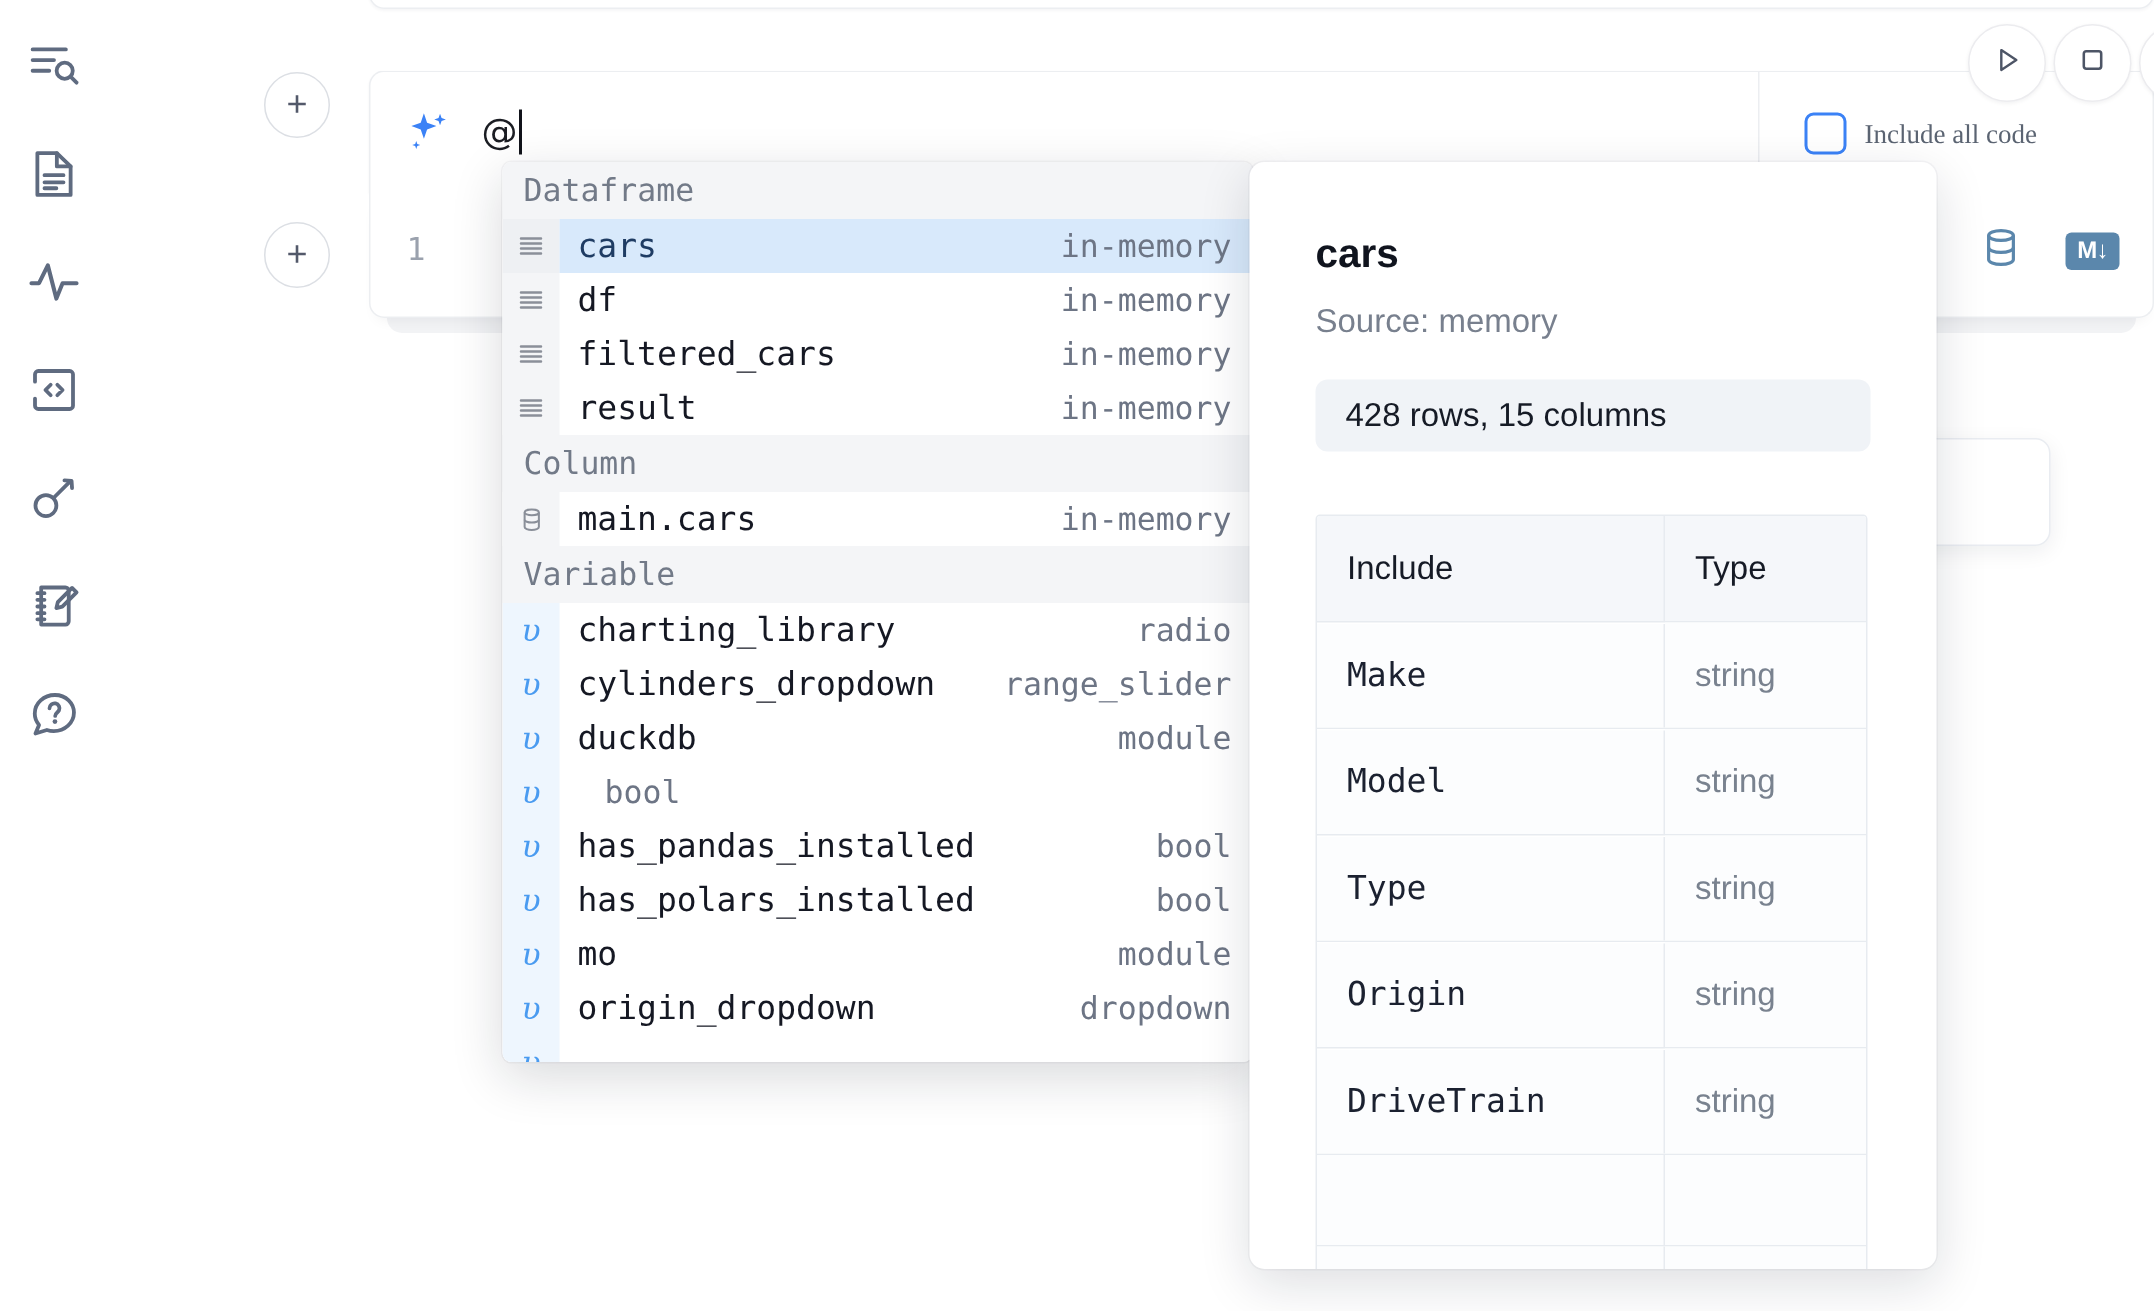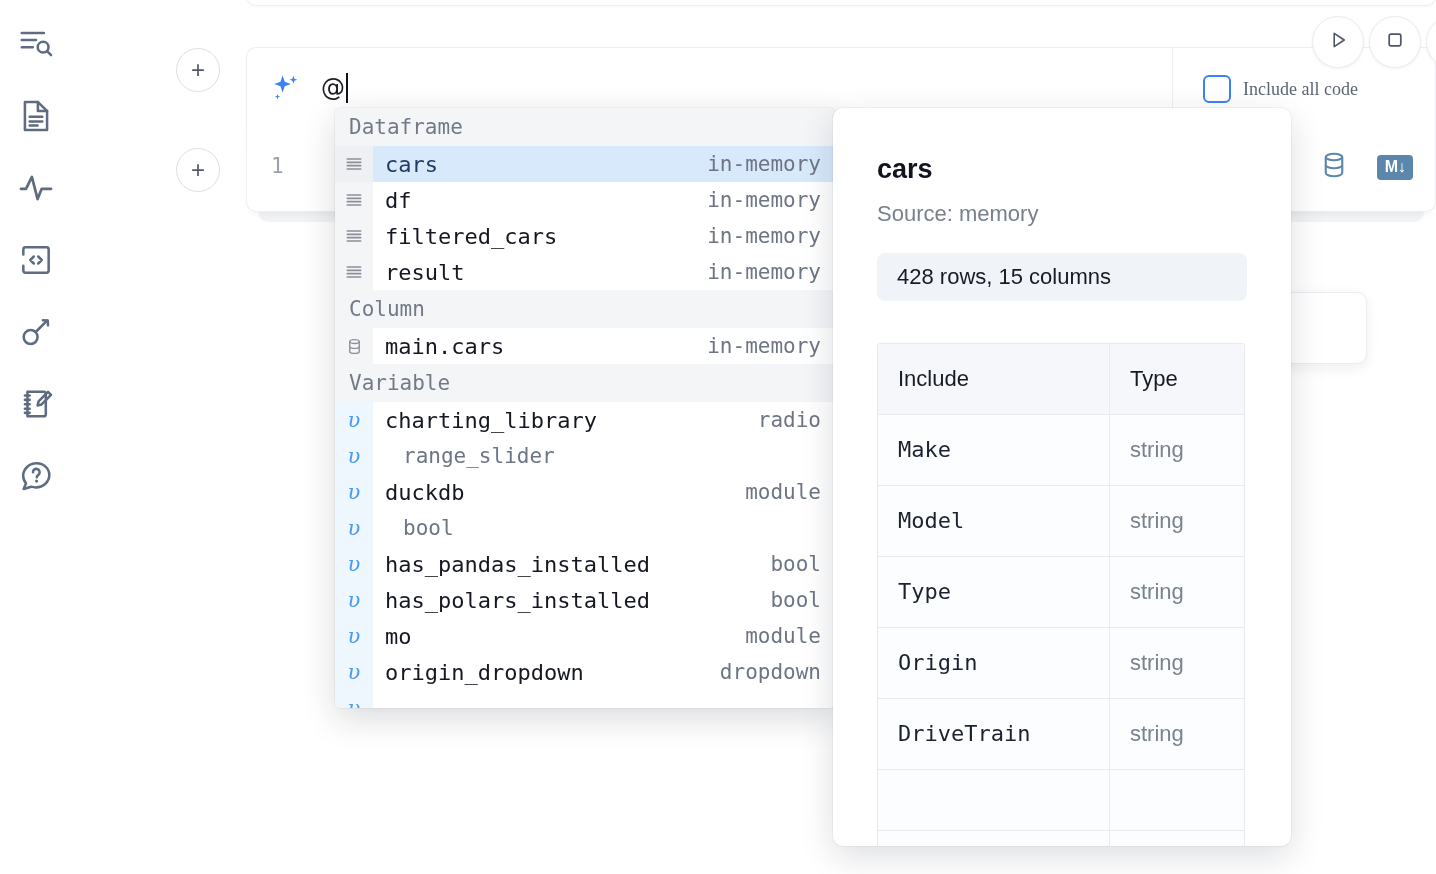--- a/index.html
+++ b/index.html
@@ -281,21 +281,21 @@
     color: #161b26;
   }
   .schema {
     margin-top: 42px;
     border: 1px solid #e7ebf0;
     border-radius: 3px;
     overflow: hidden;
     width: 368px;
   }
   .schema-row { display: flex; }
-  .schema-row + .schema-row { border-top: 1px solid #e7ebf0; }
+  .schema-row + .schema-row { border-top: 1px solid #e7ebf0; align-items: center; }
   .schema-head .sc-col,
   .schema-head .sc-type { background: #f5f7fa; }
   .sc-col {
     flex: 0 0 232px;
     padding: 22px 0 22px 20px;
     border-right: 1px solid #e7ebf0;
     font-family: "DejaVu Sans Mono", monospace;
     font-size: 22px;
     color: #1b2130;
     background: #fcfdfe;
@@ -522,20 +522,21 @@
           <div class="ac-name-cell">
             <span class="ac-name">charting_library</span>
             <span class="ac-type">radio</span>
           </div>
         </div>
         <div class="ac-item var">
           <div class="ac-icon">
             <span class="ac-var-glyph">υ</span>
           </div>
           <div class="ac-name-cell">
+            <span class="ac-name">cylinders_dropdown</span>
             <span class="ac-type">range_slider</span>
           </div>
         </div>
         <div class="ac-item var">
           <div class="ac-icon">
             <span class="ac-var-glyph">υ</span>
           </div>
           <div class="ac-name-cell">
             <span class="ac-name">duckdb</span>
             <span class="ac-type">module</span>

